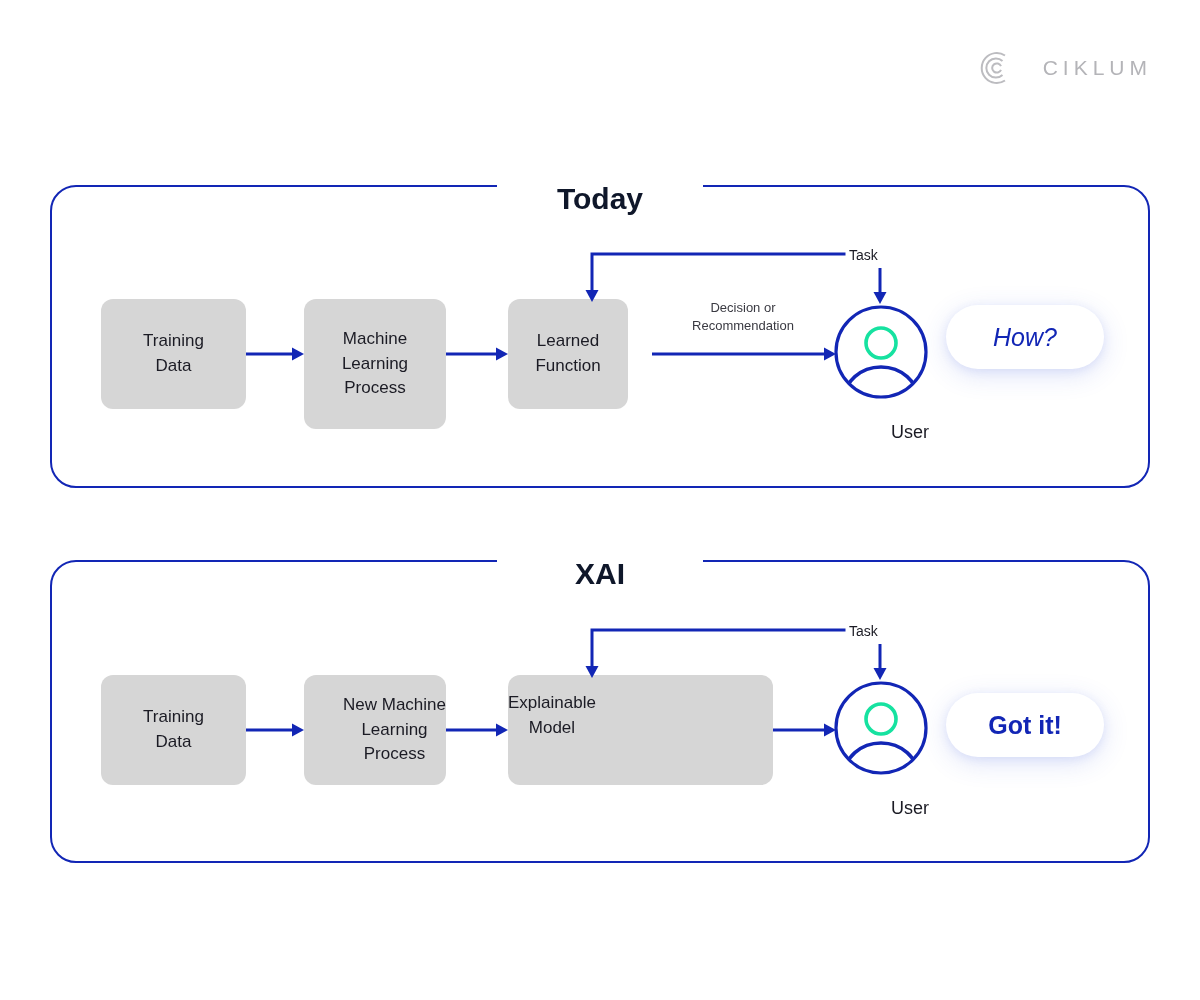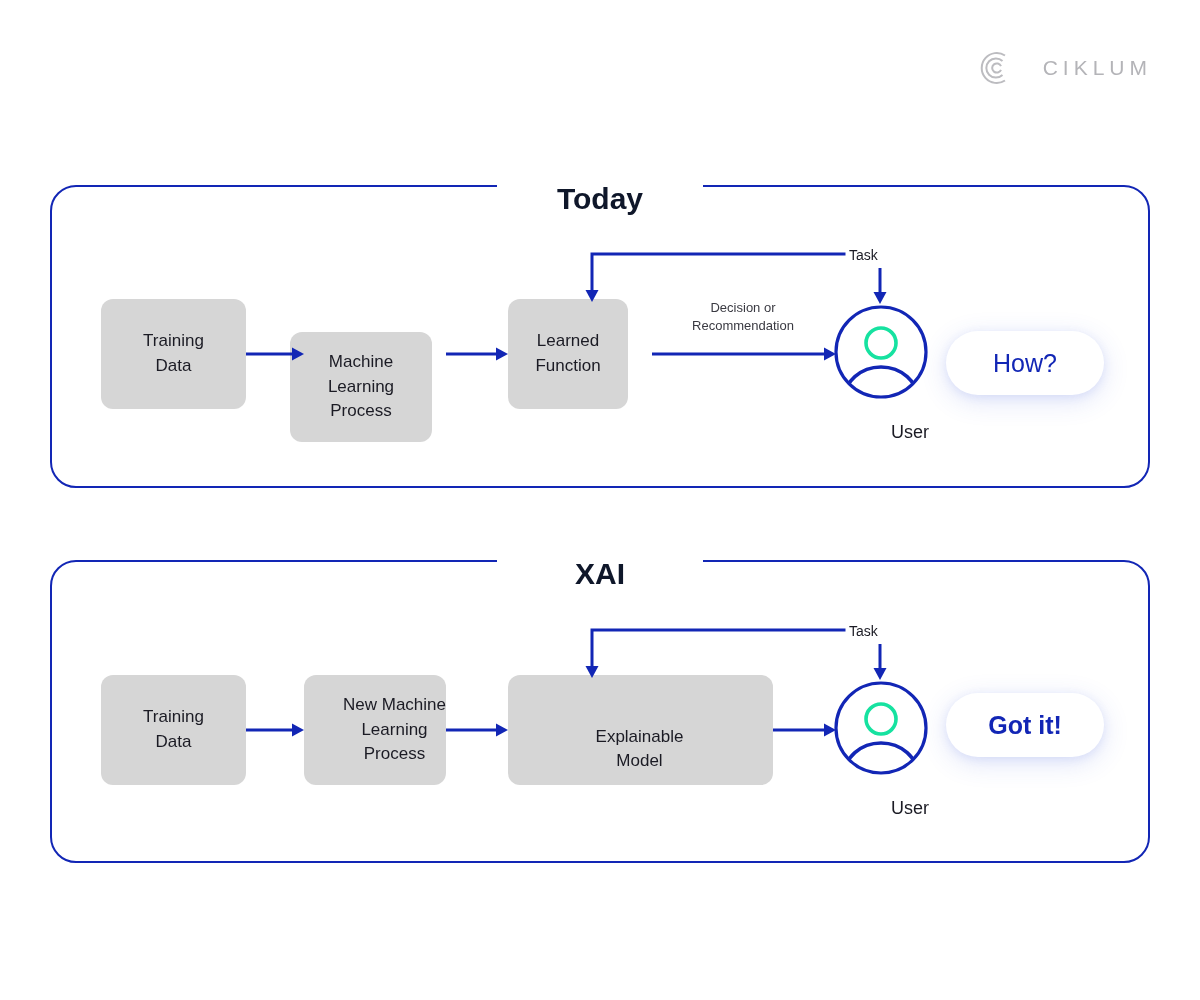--- a/index.html
+++ b/index.html
@@ -79,23 +79,23 @@
     align-items: center;
     justify-content: center;
     text-align: center;
     font-size: 17px;
     line-height: 1.45;
     color: #1b1b24;
     box-sizing: border-box;
   }
   .pbox-split {
     display: flex;
-    flex-direction: row;
-    align-items: flex-end;
-    padding: 11px;
+    flex-direction: column;
+    align-items: flex-start;
+    padding: 0;
   }
   .pbox-half {
     flex: 1 1 50%;
     display: flex;
     align-items: center;
     justify-content: center;
     text-align: center;
     font-size: 17px;
     line-height: 1.45;
   }
@@ -163,21 +163,21 @@
 <div class="panel" id="panel-today">
   <div class="panel-notch"></div>
   <div class="panel-title">Today</div>
 </div>
 
 <div class="pbox" style="left:101px; top:299px; width:145px; height:110px;">
   <span style="white-space:pre-line">Training
 Data</span>
 </div>
 
-<div class="pbox" style="left:290px; top:299px; width:142px; height:110px;margin-top:33px;">
+<div class="pbox" style="left:304px; top:299px; width:142px; height:130px;">
   <span style="white-space:pre-line">Machine
 Learning
 Process</span>
 </div>
 
 <div class="pbox" style="left:508px; top:299px; width:120px; height:110px;">
   <span style="white-space:pre-line">Learned
 Function</span>
 </div>
 
@@ -217,21 +217,21 @@
         <circle cx="48" cy="48" r="45"></circle>
       </clipPath>
   </defs>
   <circle cx="48" cy="48" r="45" fill="#ffffff" stroke="#1226b5" stroke-width="3.2"></circle>
   <circle cx="48" cy="39" r="15" fill="none" stroke="#16e2a0" stroke-width="3.6"></circle>
   <path d="M11 96 A37 33 0 0 1 85 96" fill="none" stroke="#1226b5" stroke-width="3.6" clip-path="url(#clipTop)"></path>
 </svg>
 
 <div class="label-user" style="left:833px; top:422px; width:96px;">User</div>
 
-<div class="pill" style="left:946px; top:331px; width:158px; height:64px;">
+<div class="pill" style="left:946px; top:305px; width:158px; height:64px;font-style:italic;">
   <span>How?</span>
 </div>
 
 <div class="panel" id="panel-xai">
   <div class="panel-notch"></div>
   <div class="panel-title">XAI</div>
 </div>
 
 <div class="pbox" style="left:101px; top:675px; width:145px; height:110px;">
   <span style="white-space:pre-line">Training

